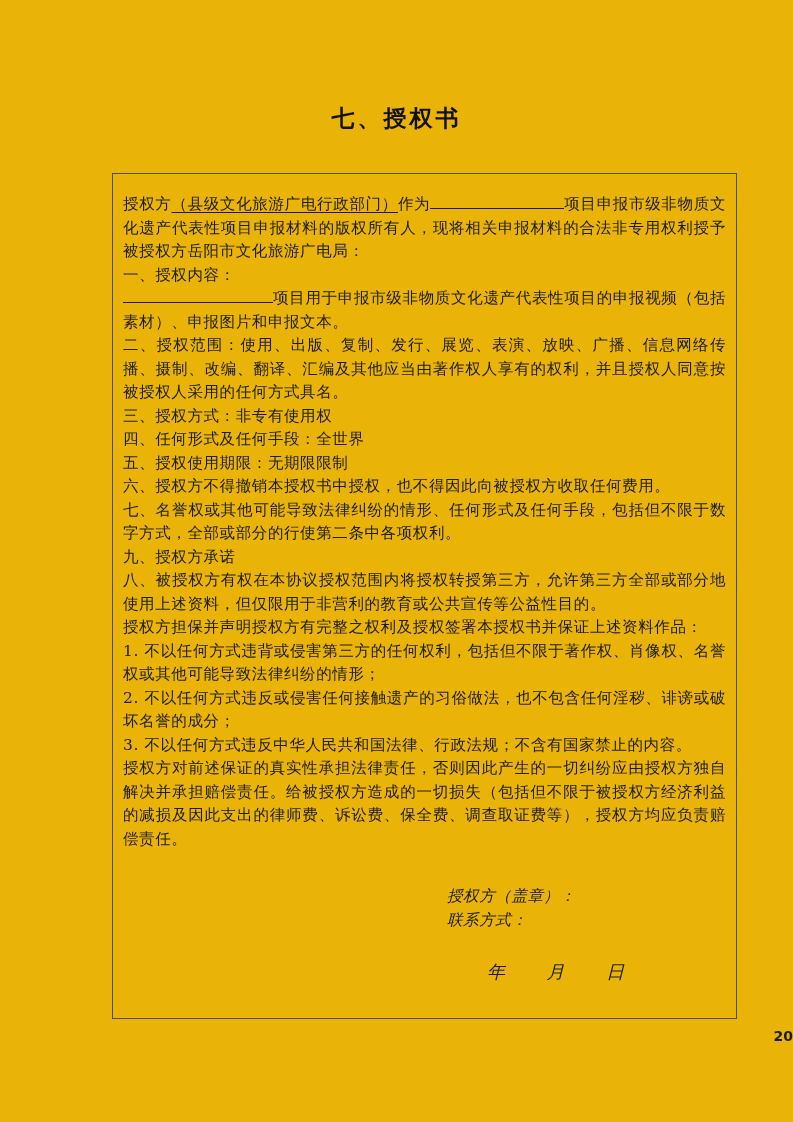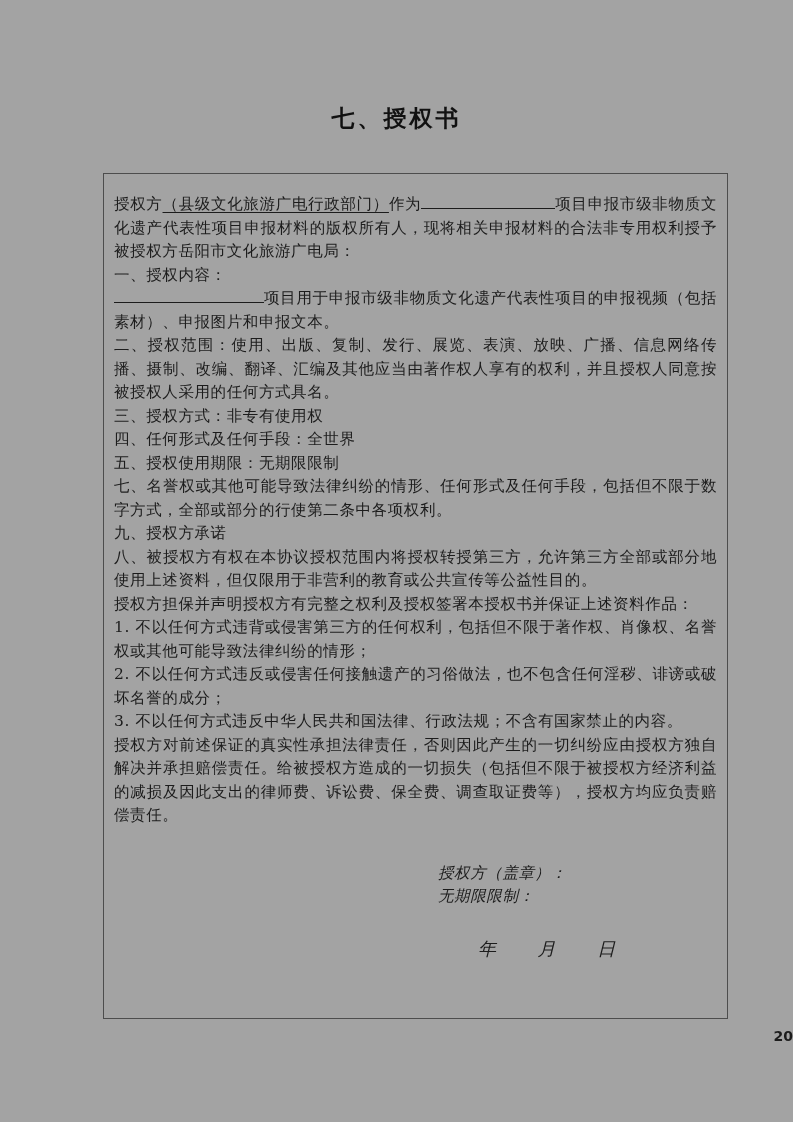--- a/index.html
+++ b/index.html
@@ -4,41 +4,41 @@
 <style>
   html, body {
     margin: 0;
     padding: 0;
     background: #ffffff;
   }
   .page {
     position: relative;
     width: 793px;
     height: 1122px;
-    background: #a3a3a3;
+    background: #eab308;
     font-family: "DejaVu Serif", "Liberation Serif", serif;
     color: #1c1c1c;
     overflow: hidden;
   }
   .doc-title {
     position: absolute;
     top: 103px;
     left: 0;
     width: 100%;
     text-align: center;
     font-family: "DejaVu Sans", "Liberation Sans", sans-serif;
     font-weight: bold;
     font-size: 23px;
     letter-spacing: 3px;
     color: #111111;
     margin: 0;
   }
   .auth-box {
     position: absolute;
-    left: 103px;
+    left: 112px;
     top: 173px;
     width: 625px;
     height: 846px;
     border: 1px solid #4d4d4d;
     box-sizing: border-box;
     padding: 19px 10px 0 10px;
   }
   .para {
     margin: 0;
     font-size: 15.5px;
@@ -102,32 +102,33 @@
     <p class="para"><span>授权方</span><span class="u-seg">（县级文化旅游广电行政部门）</span><span>作为</span><span class="blank-line blank-project"></span><span>项目申报市级非物质文化遗产代表性项目申报材料的版权所有人，现将相关申报材料的合法非专用权利授予被授权方岳阳市文化旅游广电局：</span></p>
 
     <p class="para">一、授权内容：</p>
 
     <p class="para"><span class="blank-line blank-lead"></span><span>项目用于申报市级非物质文化遗产代表性项目的申报视频（包括素材）、申报图片和申报文本。</span></p>
 
     <p class="para">二、授权范围：使用、出版、复制、发行、展览、表演、放映、广播、信息网络传播、摄制、改编、翻译、汇编及其他应当由著作权人享有的权利，并且授权人同意按被授权人采用的任何方式具名。</p>
     <p class="para">三、授权方式：非专有使用权</p>
     <p class="para">四、任何形式及任何手段：全世界</p>
     <p class="para">五、授权使用期限：无期限限制</p>
+    <p class="para">六、授权方不得撤销本授权书中授权，也不得因此向被授权方收取任何费用。</p>
     <p class="para">七、名誉权或其他可能导致法律纠纷的情形、任何形式及任何手段，包括但不限于数字方式，全部或部分的行使第二条中各项权利。</p>
     <p class="para">九、授权方承诺</p>
     <p class="para">八、被授权方有权在本协议授权范围内将授权转授第三方，允许第三方全部或部分地使用上述资料，但仅限用于非营利的教育或公共宣传等公益性目的。</p>
     <p class="para">授权方担保并声明授权方有完整之权利及授权签署本授权书并保证上述资料作品：</p>
     <p class="para">1. 不以任何方式违背或侵害第三方的任何权利，包括但不限于著作权、肖像权、名誉权或其他可能导致法律纠纷的情形；</p>
     <p class="para">2. 不以任何方式违反或侵害任何接触遗产的习俗做法，也不包含任何淫秽、诽谤或破坏名誉的成分；</p>
     <p class="para">3. 不以任何方式违反中华人民共和国法律、行政法规；不含有国家禁止的内容。</p>
     <p class="para">授权方对前述保证的真实性承担法律责任，否则因此产生的一切纠纷应由授权方独自解决并承担赔偿责任。给被授权方造成的一切损失（包括但不限于被授权方经济利益的减损及因此支出的律师费、诉讼费、保全费、调查取证费等），授权方均应负责赔偿责任。</p>
 
     <div class="signature-block">
       <p class="para">授权方（盖章）：</p>
-      <p class="para">无期限限制：</p>
+      <p class="para">联系方式：</p>
       <p class="date-line"><span class="date-part date-gap">年</span><span class="date-part date-gap">月</span><span class="date-part">日</span></p>
     </div>
 
   </div>
 
   <div class="page-number">20</div>
 
 </div>
 
 </body></html>

